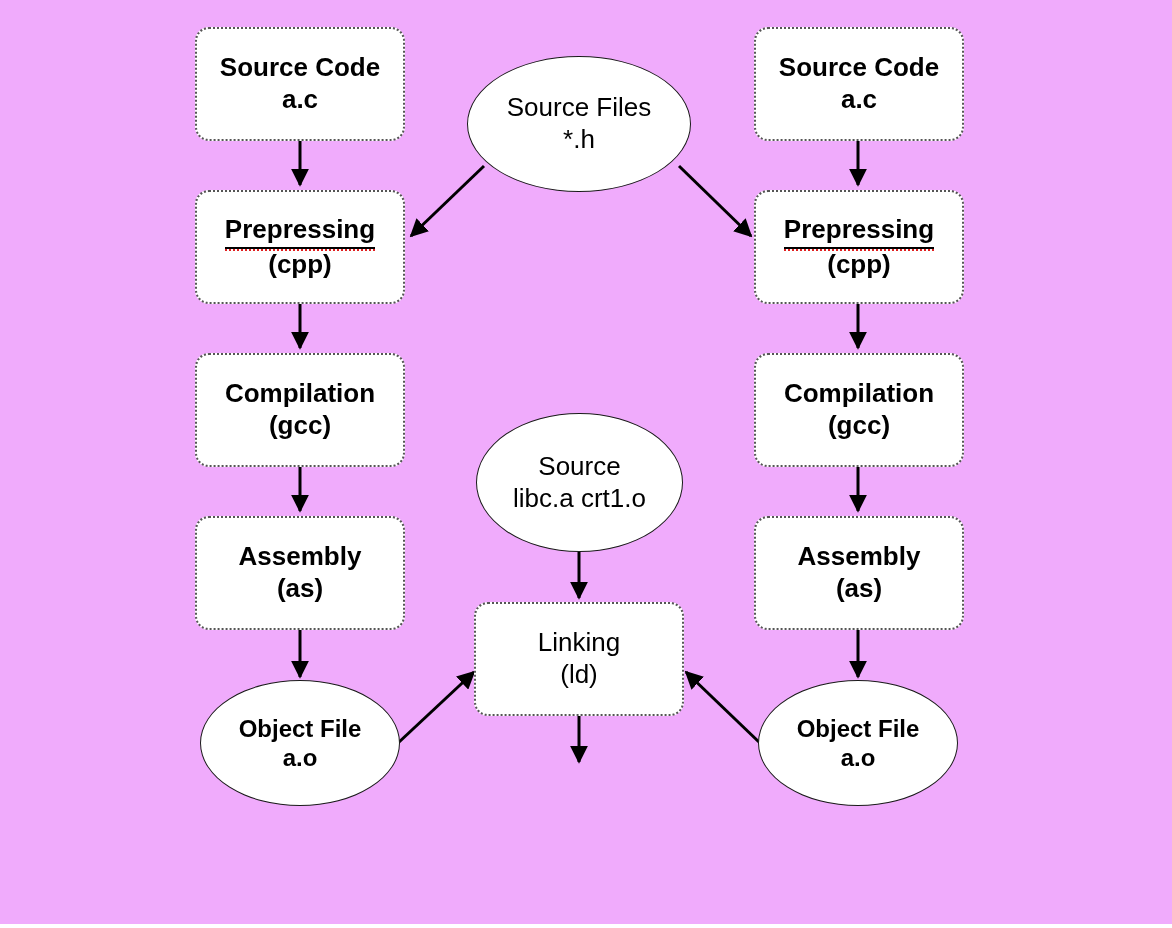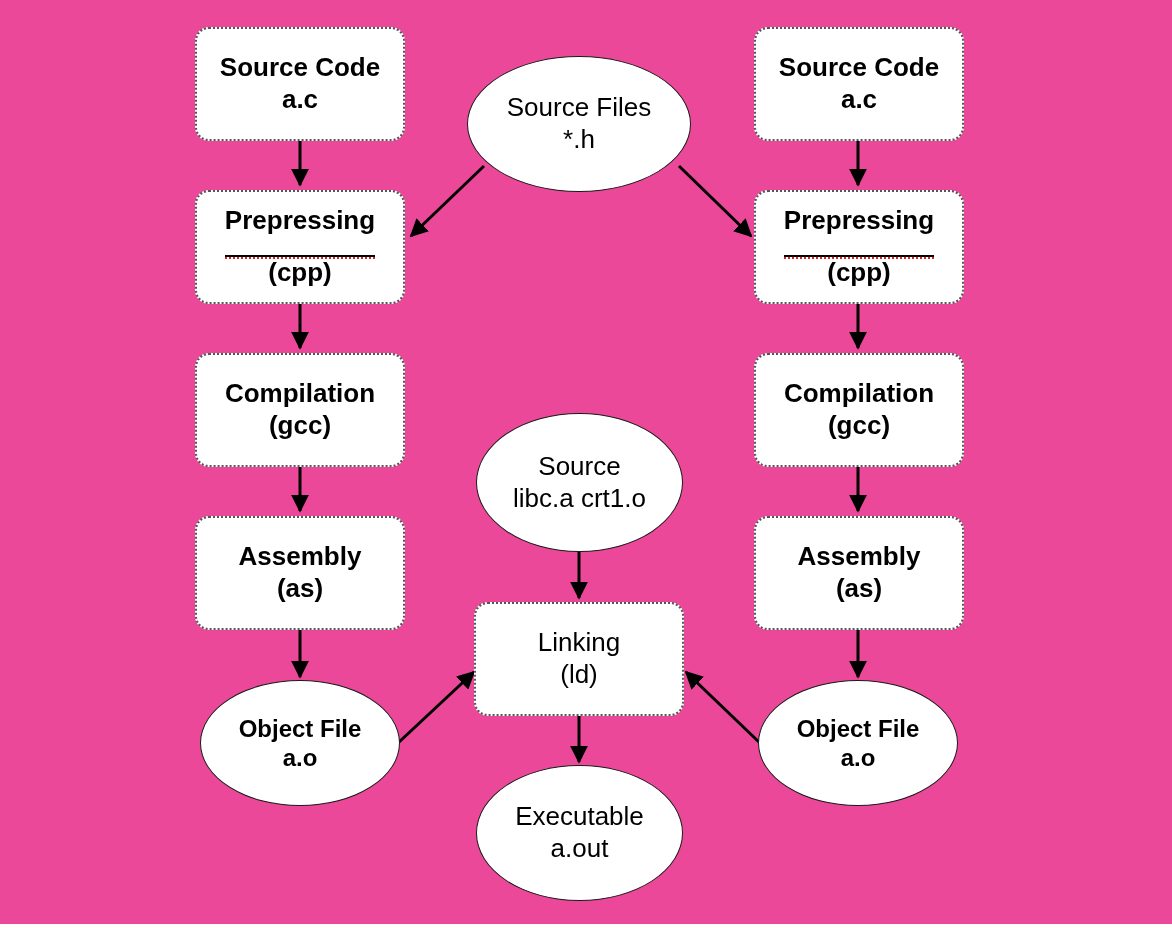--- a/index.html
+++ b/index.html
@@ -4,21 +4,21 @@
 <style>
   html, body {
     margin: 0;
     padding: 0;
     background: #ffffff;
   }
   #canvas {
     position: relative;
     width: 1172px;
     height: 924px;
-    background: #ec4899;
+    background: #f0abfc;
     font-family: "Liberation Sans", sans-serif;
     overflow: hidden;
   }
   svg.edges {
     position: absolute;
     left: 0;
     top: 0;
     width: 1172px;
     height: 928px;
     pointer-events: none;
@@ -54,21 +54,21 @@
   .node.light.box {
     font-weight: normal;
   }
   .line1, .line2 {
     display: block;
     white-space: nowrap;
   }
   .misspelled {
     position: relative;
     border-bottom: 2px solid #000000;
-    padding-bottom: 18px;
+    padding-bottom: 1px;
   }
   .misspelled::after {
     content: "";
     position: absolute;
     left: 0;
     right: 0;
     bottom: -4px;
     height: 2px;
     background-image: repeating-linear-gradient(
       to right,
@@ -170,18 +170,14 @@
   <div class="node ellipse light" style="left:476px; top:413px; width:207px; height:139px; font-weight:normal;">
     <span class="line1">Source</span>
     <span class="line2">libc.a crt1.o</span>
   </div>
 
   <div class="node box light" style="left:474px; top:602px; width:210px; height:114px; font-weight:normal;">
     <span class="line1">Linking</span>
     <span class="line2">(ld)</span>
   </div>
 
-  <div class="node ellipse light" style="left:476px; top:765px; width:207px; height:136px; font-weight:normal;">
-    <span class="line1">Executable</span>
-    <span class="line2">a.out</span>
-  </div>
 
 </div>
 
 </body></html>

